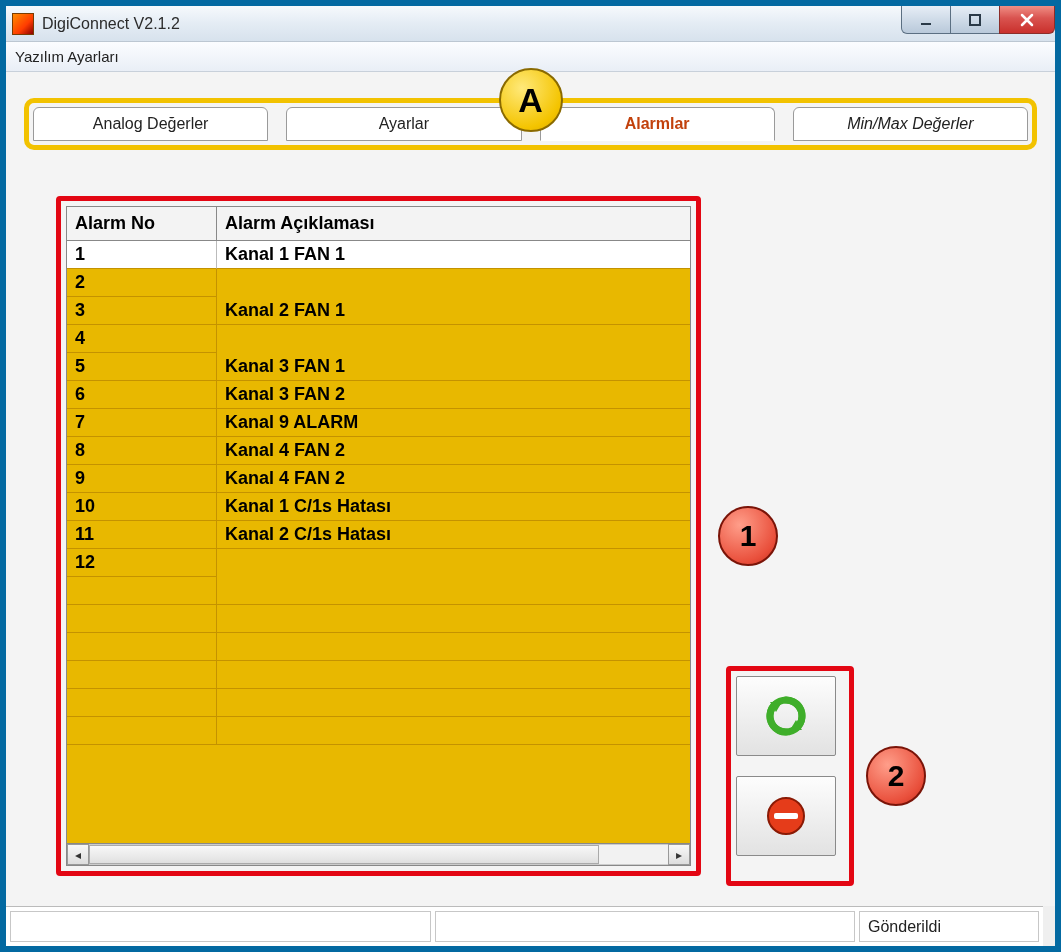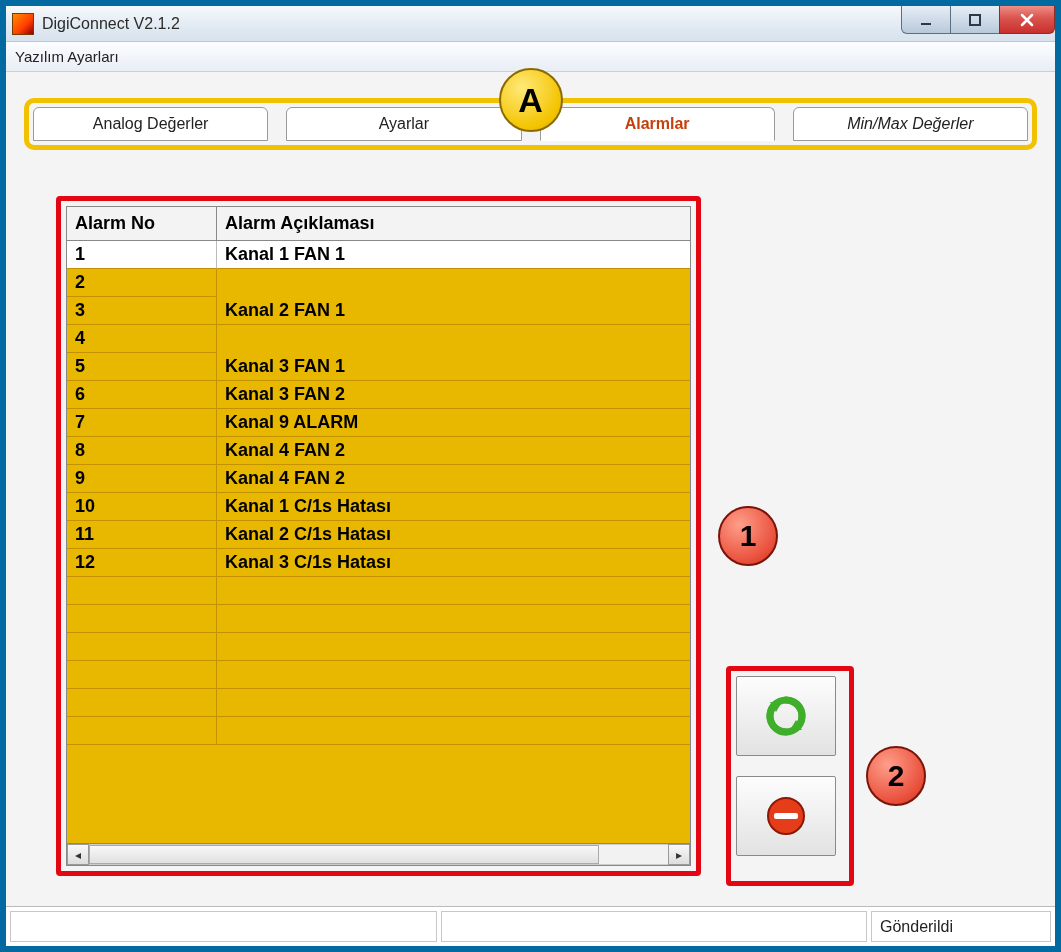--- a/index.html
+++ b/index.html
@@ -231,21 +231,21 @@
     width: 100px; height: 80px;
     background: linear-gradient(#fdfdfd,#e2e2e2);
     border: 1px solid #8a8a8a;
     border-radius: 2px;
     display: flex; align-items: center; justify-content: center;
   }
 
   
   .statusbar {
     position: absolute;
-    left: 0; right: 0; bottom: 0;
+    left: 0; right: 12px; bottom: 0;
     height: 40px;
     display: flex;
     background: #fff;
     border-top: 1px solid #bbb;
   }
   .status-cell {
     flex: 1;
     border: 1px solid #c7c7c7;
     margin: 4px 4px 4px 0;
     background: #fff;
@@ -351,21 +351,20 @@
         <div class="tr">
           <div class="td c1">10</div>
           <div class="td c2">Kanal 1 C/1s Hatası</div>
         </div>
         <div class="tr">
           <div class="td c1">11</div>
           <div class="td c2">Kanal 2 C/1s Hatası</div>
         </div>
         <div class="tr">
           <div class="td c1">12</div>
-          <div class="td c2">Kanal 3 C/1s Hatası</div>
         </div>
         <div class="tr empty">
           <div class="td c1">&nbsp;</div>
           <div class="td c2">&nbsp;</div>
         </div>
         <div class="tr empty">
           <div class="td c1">&nbsp;</div>
           <div class="td c2">&nbsp;</div>
         </div>
         <div class="tr empty">

